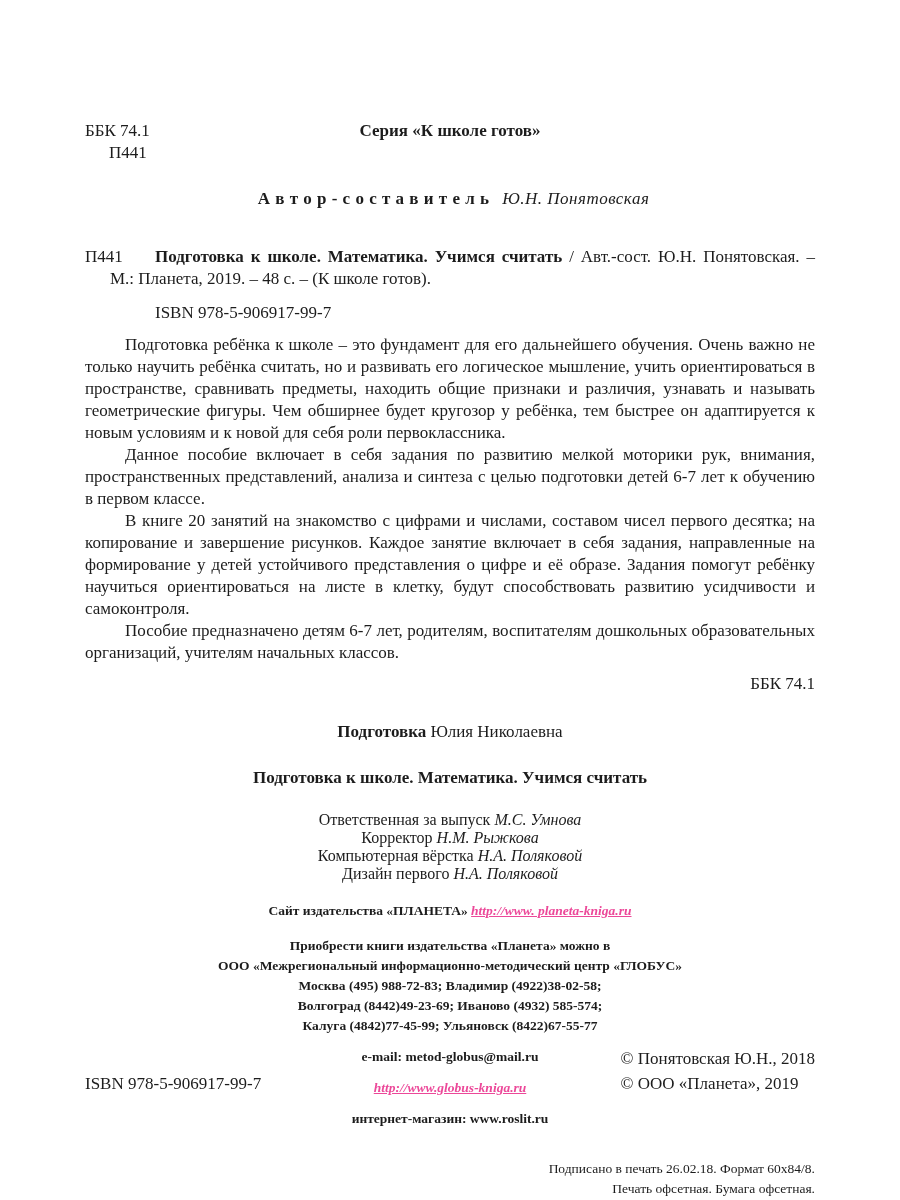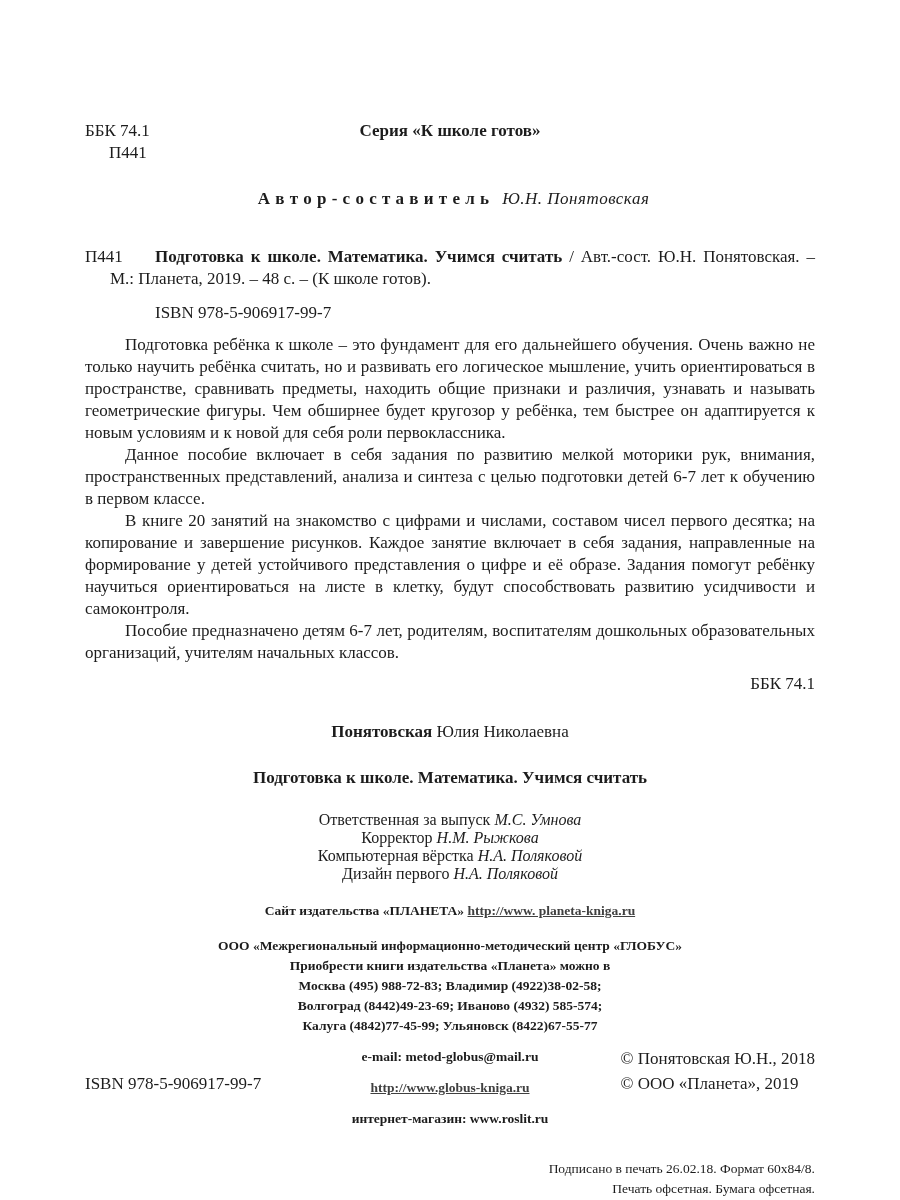--- a/index.html
+++ b/index.html
@@ -42,21 +42,21 @@
 
   
   .author-full { text-align: center; margin-top: 26px; }
   .imprint-title { text-align: center; font-weight: bold; margin-top: 24px; }
 
   .credits { text-align: center; font-size: 16px; line-height: 18px; margin-top: 22px; }
   .credits .name { font-style: italic; }
 
   .small-bold { font-size: 13.5px; line-height: 17px; font-weight: bold; text-align: center; }
   .site-line { margin-top: 19px; }
-  .site-line a, .link { color: #404040; text-decoration: underline; }
+  .site-line a, .link { color: #ec4899; text-decoration: underline; font-style: italic; }
   .purchase { margin-top: 17px; line-height: 20px; }
   .email-line { margin-top: 12px; }
   .site2-line { margin-top: 14px; }
   .shop-line { margin-top: 14px; }
 
   .print-info { font-size: 13.5px; line-height: 20px; text-align: right; margin-top: 32px; font-weight: normal; }
 
   
   .footer {
     position: absolute;
@@ -97,39 +97,39 @@
 
   <div class="annotation">
     <p>Подготовка ребёнка к школе – это фундамент для его дальнейшего обучения. Очень важно не только научить ребёнка считать, но и развивать его логическое мышление, учить ориентироваться в пространстве, сравнивать предметы, находить общие признаки и различия, узнавать и называть геометрические фигуры. Чем обширнее будет кругозор у ребёнка, тем быстрее он адаптируется к новым условиям и к новой для себя роли первоклассника.</p>
     <p>Данное пособие включает в себя задания по развитию мелкой моторики рук, внимания, пространственных представлений, анализа и синтеза с целью подготовки детей 6-7 лет к обучению в первом классе.</p>
     <p>В книге 20 занятий на знакомство с цифрами и числами, составом чисел первого десятка; на копирование и завершение рисунков. Каждое занятие включает в себя задания, направленные на формирование у детей устойчивого представления о цифре и её образе. Задания помогут ребёнку научиться ориентироваться на листе в клетку, будут способствовать развитию усидчивости и самоконтроля.</p>
     <p>Пособие предназначено детям 6-7 лет, родителям, воспитателям дошкольных образовательных организаций, учителям начальных классов.</p>
     <div class="bbk-right">ББК 74.1</div>
   </div>
 
   <div class="author-full">
-    <span class="bold">Понятовская</span><span> Юлия Николаевна</span>
+    <span class="bold">Подготовка</span><span> Юлия Николаевна</span>
   </div>
 
   <div class="imprint-title">Подготовка к школе. Математика. Учимся считать</div>
 
   <div class="credits">
     <div><span>Ответственная за выпуск </span><span class="name">М.С. Умнова</span></div>
     <div><span>Корректор </span><span class="name">Н.М. Рыжкова</span></div>
     <div><span>Компьютерная вёрстка </span><span class="name">Н.А. Поляковой</span></div>
     <div><span>Дизайн первого </span><span class="name">Н.А. Поляковой</span></div>
   </div>
 
   <div class="small-bold site-line">
     <span>Сайт издательства «ПЛАНЕТА» </span><a href="#" class="link">http://www. planeta-kniga.ru</a>
   </div>
 
   <div class="small-bold purchase">
+    <div>Приобрести книги издательства «Планета» можно в</div>
     <div>ООО «Межрегиональный информационно-методический центр «ГЛОБУС»</div>
-    <div>Приобрести книги издательства «Планета» можно в</div>
     <div>Москва (495) 988-72-83; Владимир (4922)38-02-58;</div>
     <div>Волгоград (8442)49-23-69; Иваново (4932) 585-574;</div>
     <div>Калуга (4842)77-45-99; Ульяновск (8422)67-55-77</div>
   </div>
 
   <div class="small-bold email-line">e-mail: metod-globus@mail.ru</div>
 
   <div class="small-bold site2-line">
     <a href="#" class="link">http://www.globus-kniga.ru</a>
   </div>

